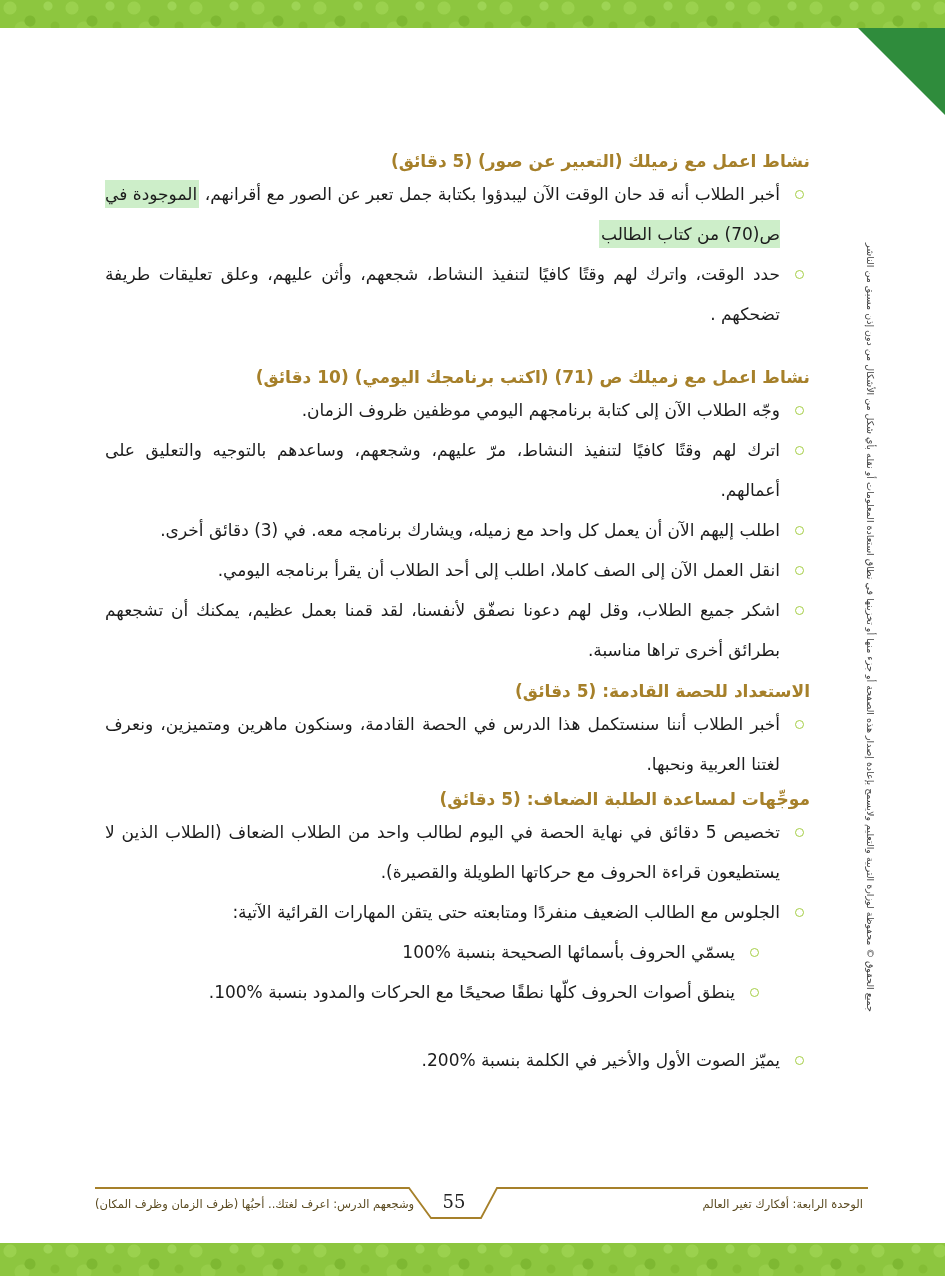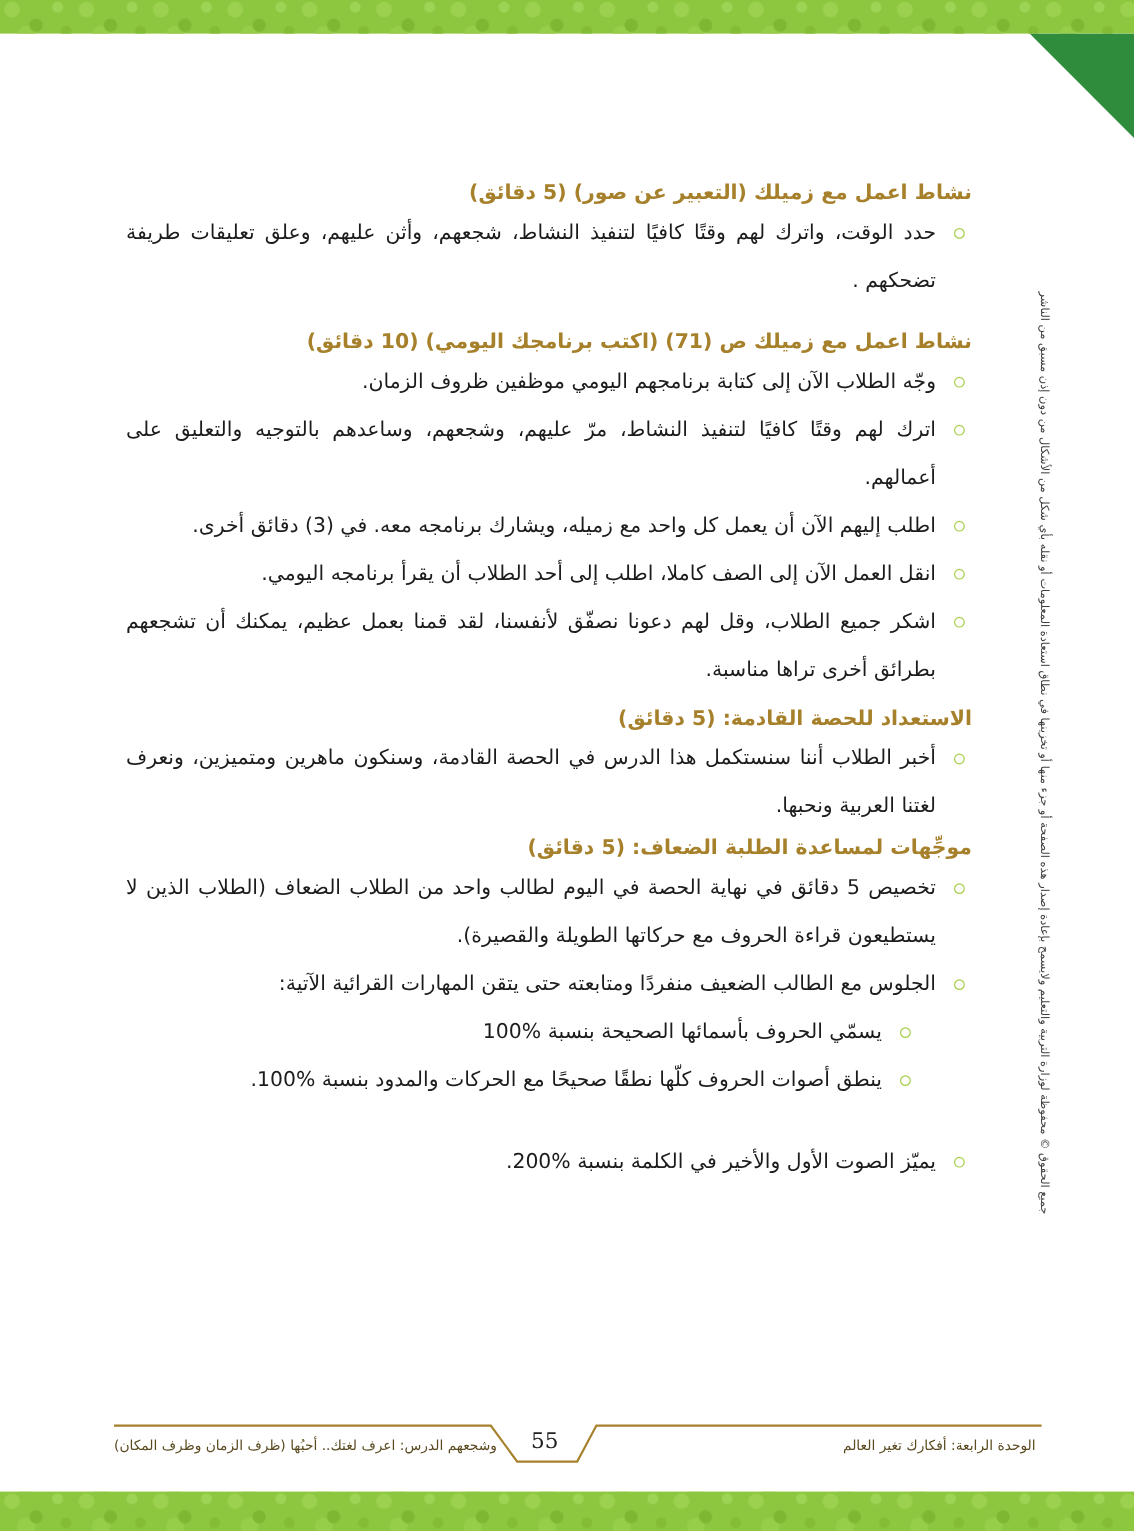--- a/index.html
+++ b/index.html
@@ -16,21 +16,21 @@
       radial-gradient(circle at 55px 26px, #84bd35 4px, transparent 5px);
     background-size:62px 34px;}
   .top-band{top:0;height:28px;}
   .bottom-band{bottom:0;height:33px;}
   .corner-tri{position:absolute;top:28px;right:0;display:block;}
 
   
   .content{position:absolute;top:140px;right:135px;left:105px;color:#1c1c1c;}
   .sec{margin:0;font-size:17px;line-height:26px;font-weight:bold;color:#a6802a;}
   .sec.h1{padding-top:8px;}
-  .sec.h2{margin-top:18px;}
+  .sec.h2{margin-top:30px;}
   .sec.h3{margin-top:8px;text-align:right;}
   .sec.h4{margin-top:2px;}
   ul.bullets{list-style:none;margin:0;padding:0;}
   ul.bullets li{position:relative;padding-right:30px;font-size:17px;line-height:40px;
                 text-align:justify;text-justify:inter-word;}
   ul.bullets li .dot{position:absolute;right:6px;top:16px;width:7px;height:7px;
                 border:1.6px solid #a5ce45;border-radius:50%;background:transparent;}
   ul.bullets li.indent{margin-right:45px;}
   ul.bullets li.gap{margin-top:28px;}
   .hl{background:#cdeec9;padding:4px 2px;}
@@ -56,20 +56,24 @@
 
   <div class="band top-band"></div>
   <svg class="corner-tri" width="87" height="87" viewBox="0 0 87 87">
     <polygon points="0,0 87,0 87,87" fill="#2f8c3c"></polygon>
   </svg>
 
   <div class="content">
 
     <h2 class="sec h1">نشاط اعمل مع زميلك (التعبير عن صور) (5 دقائق)</h2>
     <ul class="bullets">
+      <li>
+        <span class="dot"></span>
+        <span class="t"><span>أخبر الطلاب أنه قد حان الوقت الآن ليبدؤوا بكتابة جمل تعبر عن الصور مع أقرانهم،</span> <span class="hl">الموجودة في ص(70) من كتاب الطالب</span></span>
+      </li>
       <li>
         <span class="dot"></span>
         <span class="t">حدد الوقت، واترك لهم وقتًا كافيًا لتنفيذ النشاط، شجعهم، وأثن عليهم، وعلق تعليقات طريفة تضحكهم .</span>
       </li>
     </ul>
 
     <h2 class="sec h2">نشاط اعمل مع زميلك ص (71) (اكتب برنامجك اليومي) (10 دقائق)</h2>
     <ul class="bullets">
       <li>
         <span class="dot"></span>

